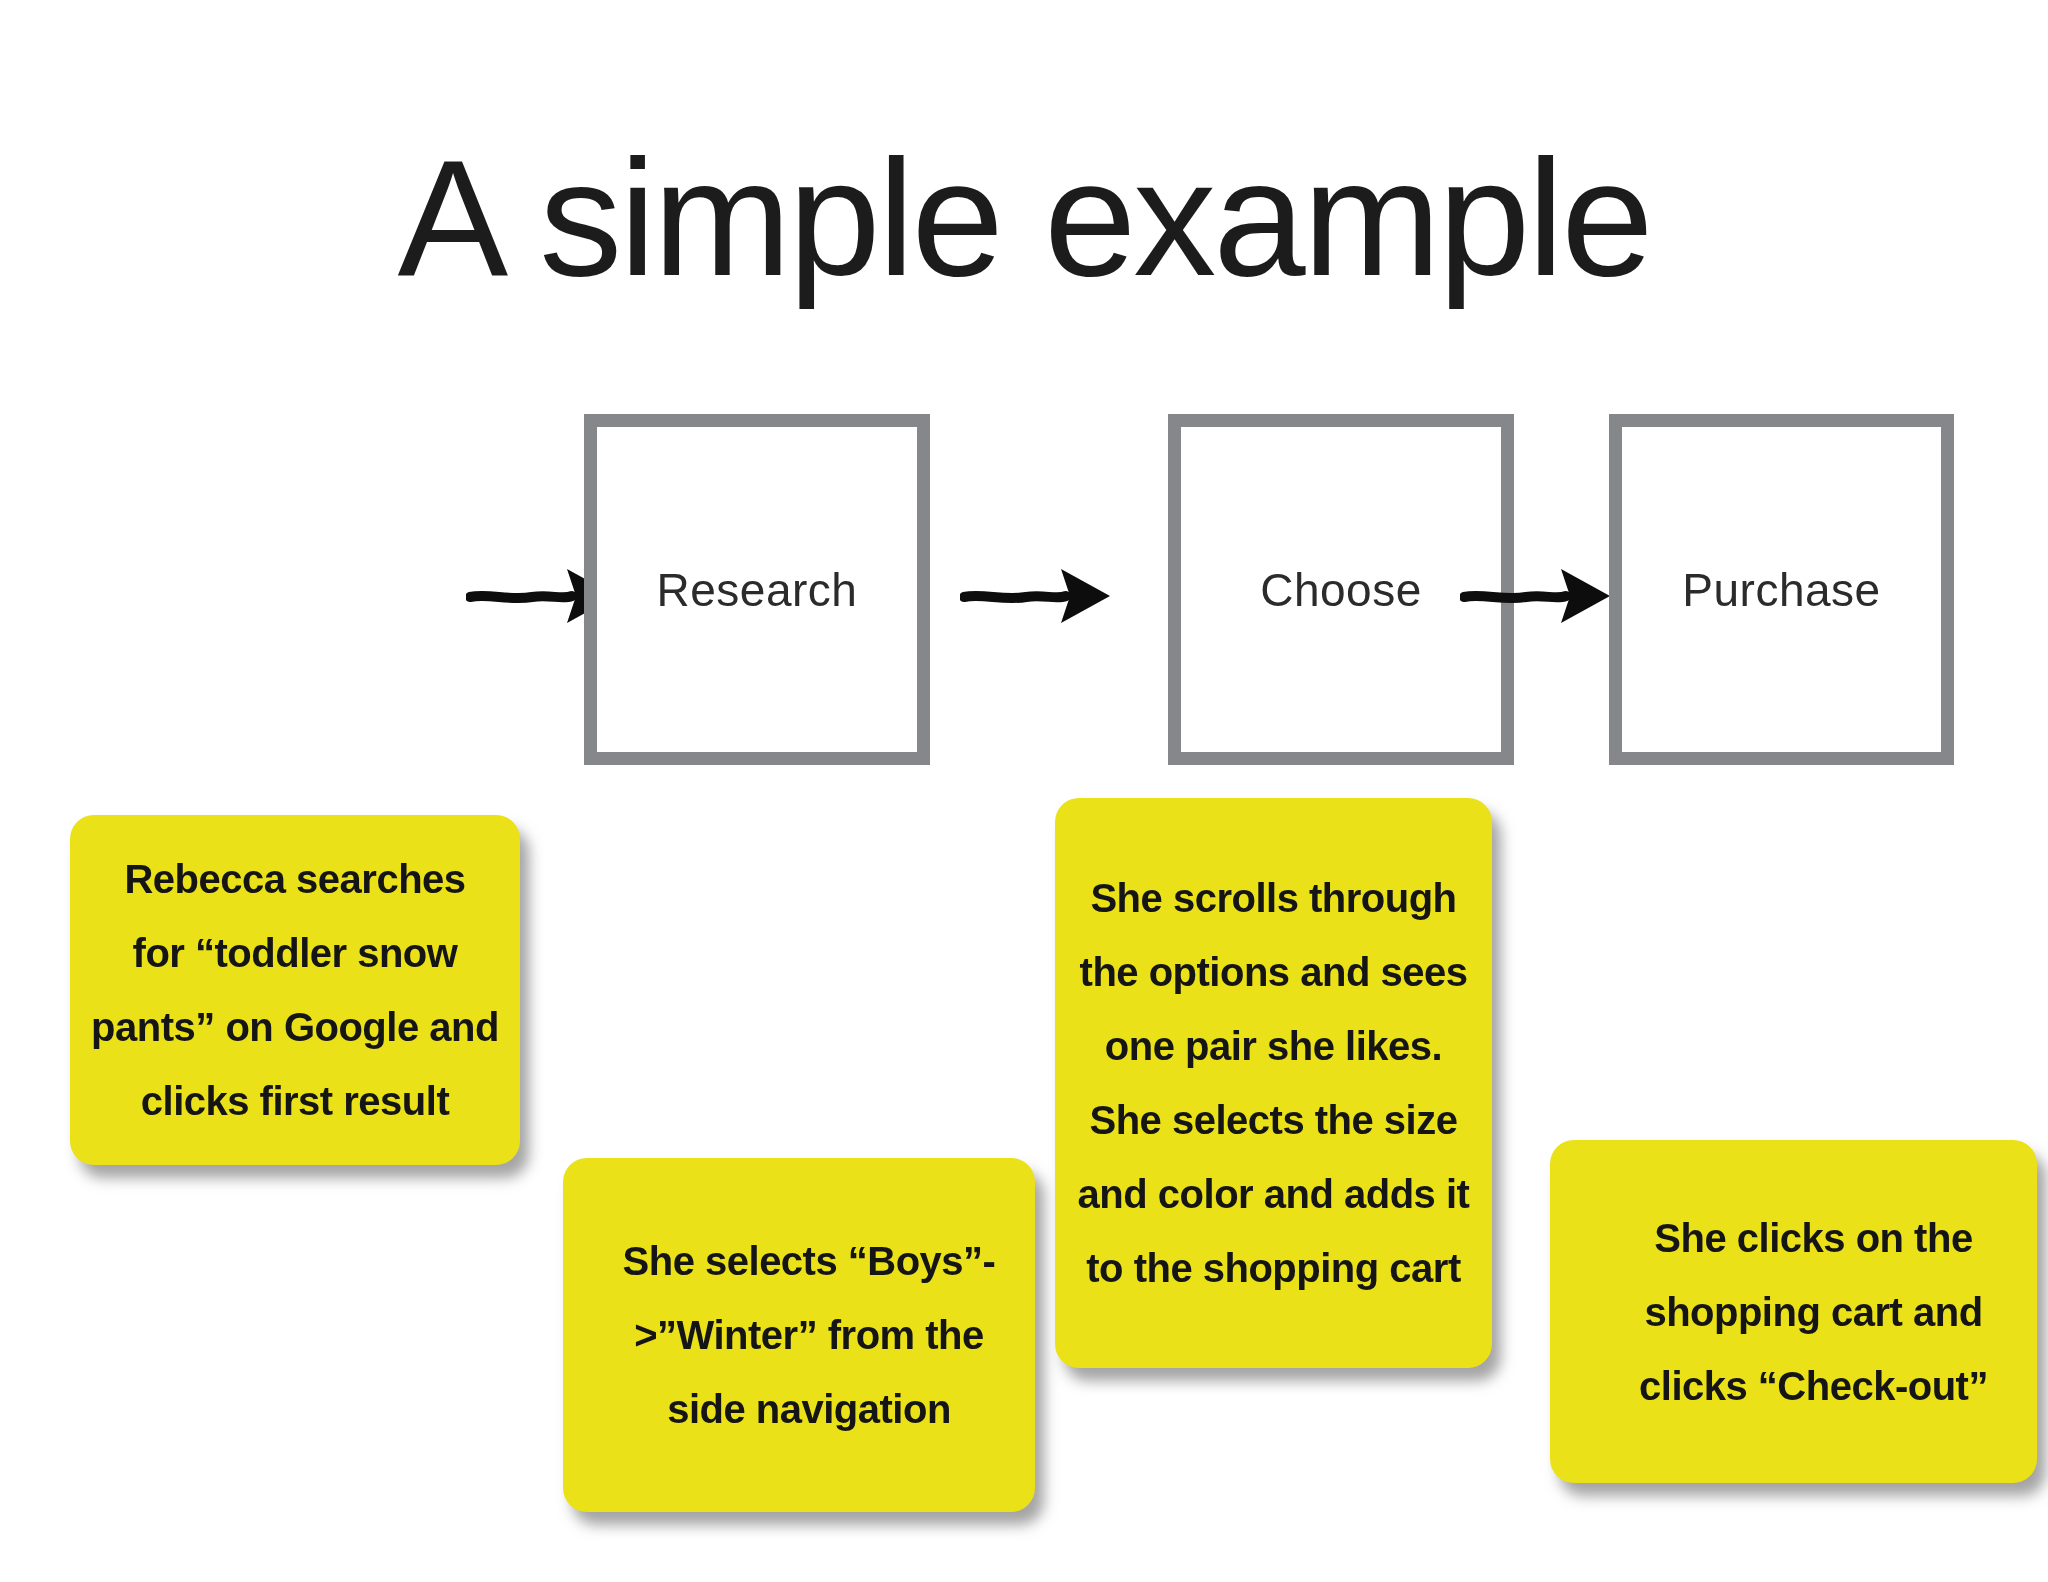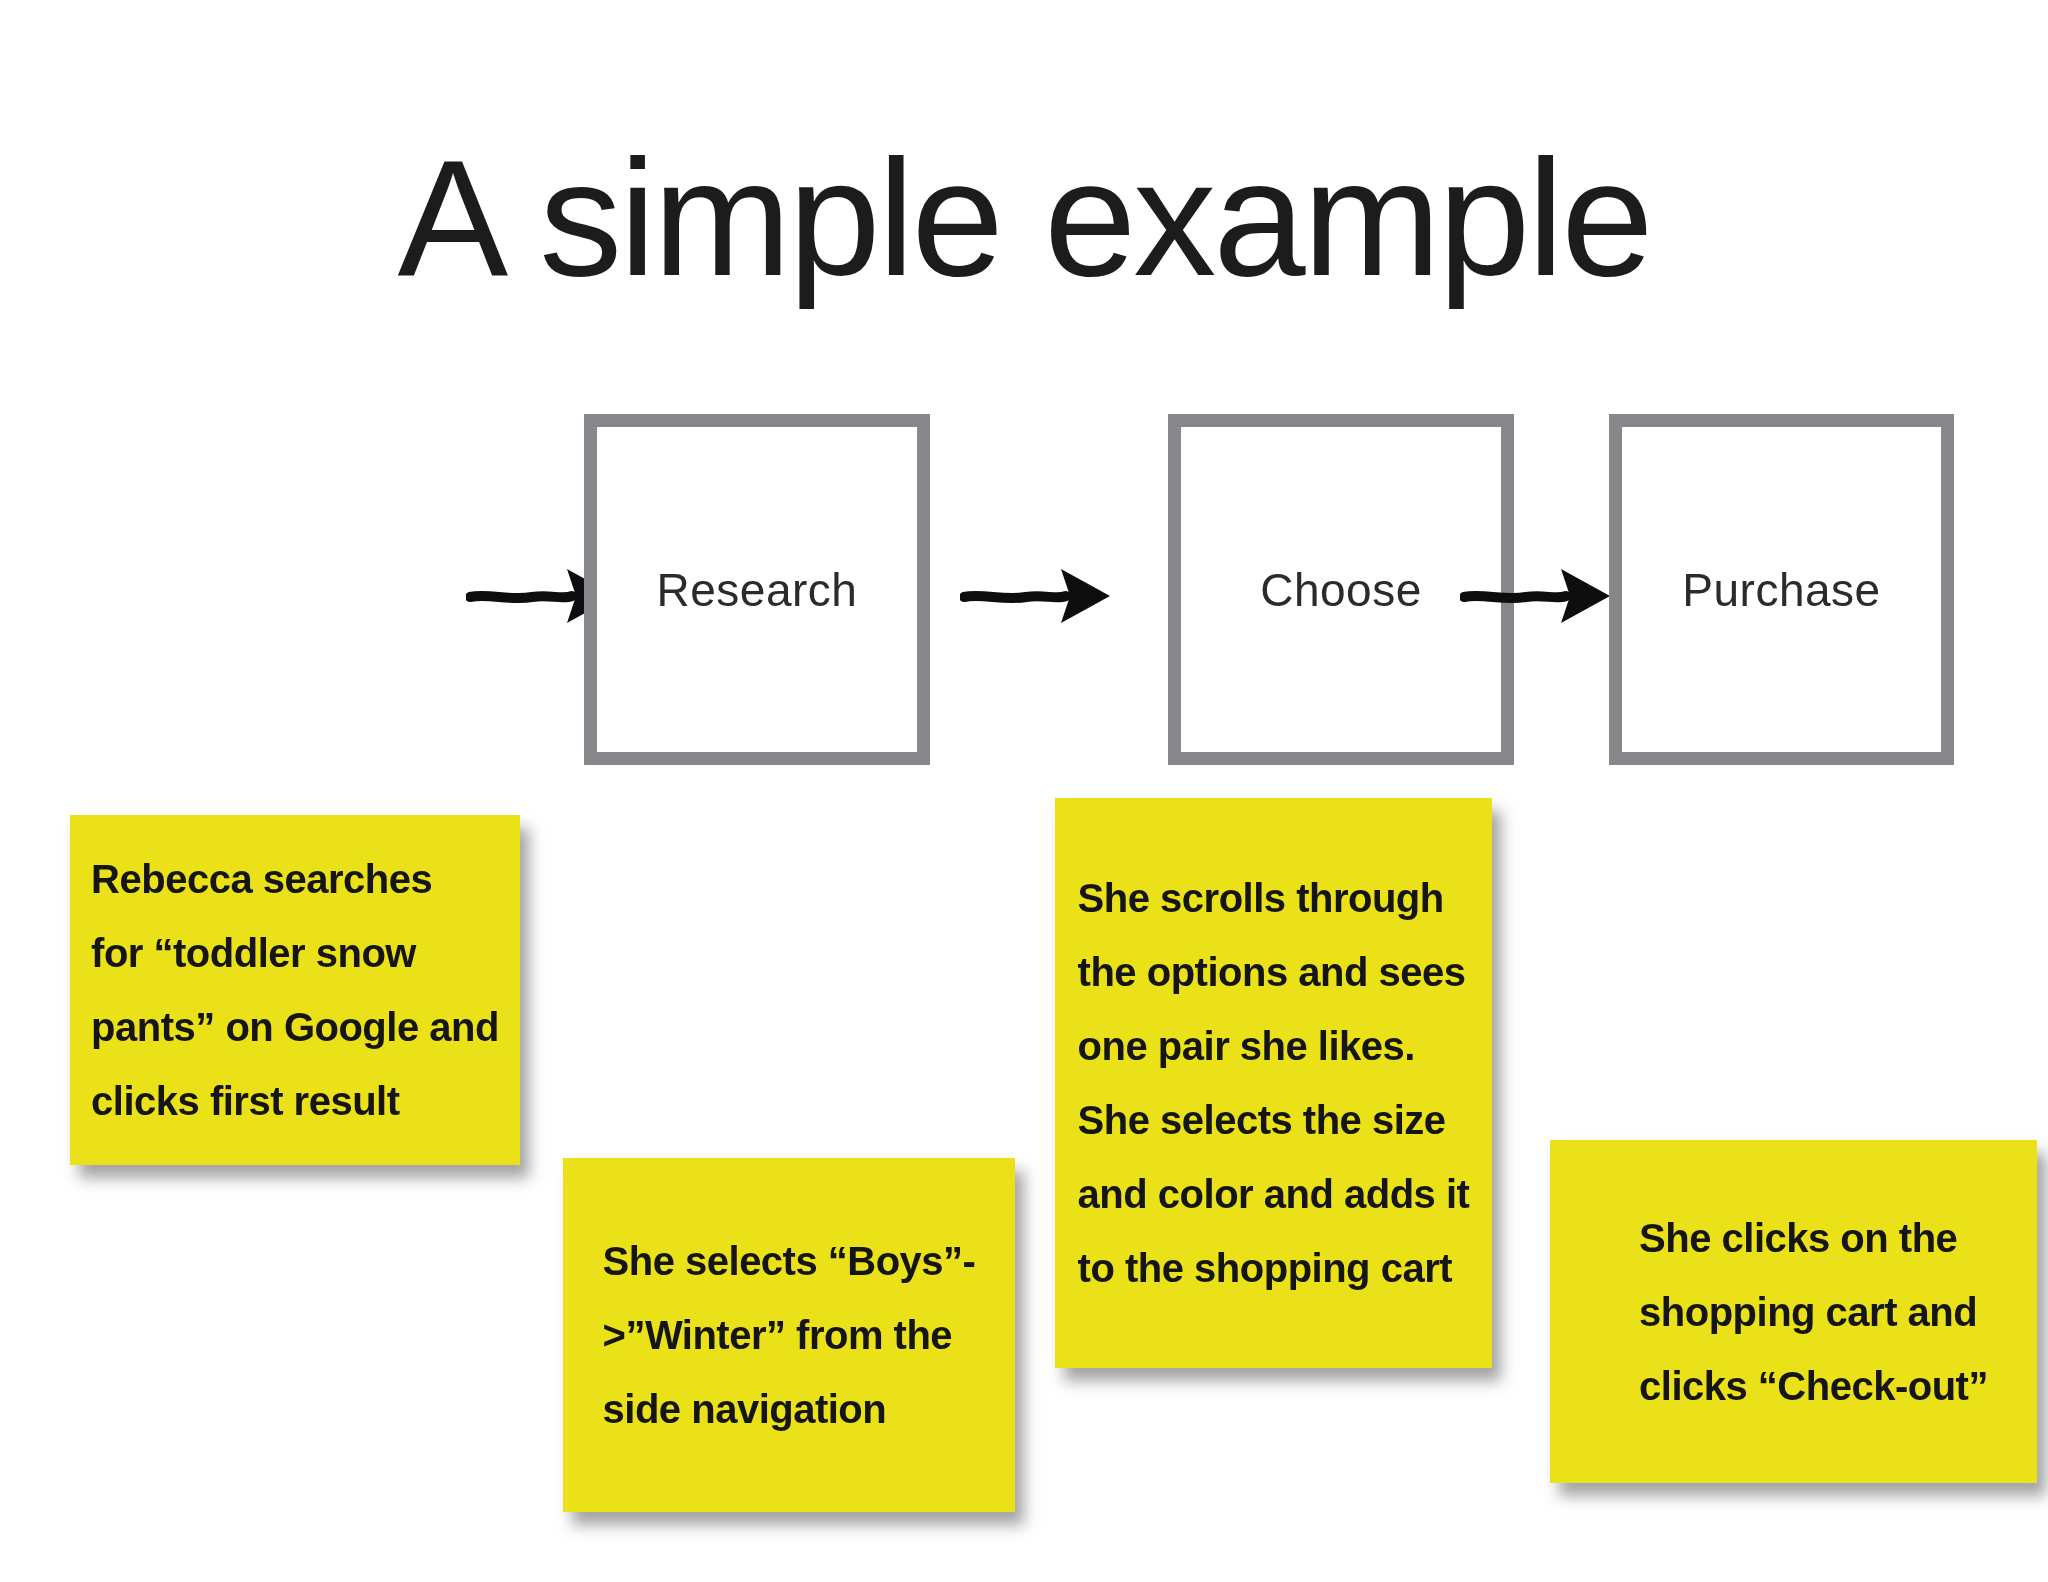--- a/index.html
+++ b/index.html
@@ -55,23 +55,25 @@
   .arrow.a1 { left: 466px; }
   .arrow.a2 { left: 960px; }
   .arrow.a3 { left: 1460px; }
   .note {
     position: absolute;
     background: var(--note-yellow, #eae118);
     box-shadow: 9px 13px 14px rgba(90,90,90,0.55);
     display: flex;
     align-items: center;
     justify-content: center;
+    text-align: center;
+    border-radius: 24px;
   }
   .note.n1 { left: 70px;   top: 815px;  width: 450px; height: 350px; }
-  .note.n2 { left: 563px;  top: 1158px; width: 452px; height: 354px; }
+  .note.n2 { left: 563px;  top: 1158px; width: 452px; height: 354px; padding-left: 20px; }
   .note.n3 { left: 1055px; top: 798px;  width: 437px; height: 570px; }
   .note.n4 { left: 1550px; top: 1140px; width: 447px; height: 343px; padding-left: 40px; }
   .note-text {
     white-space: pre-line;
     font-weight: 700;
     font-size: 40px;
     line-height: 74px;
     color: #151515;
     letter-spacing: -0.5px;
     padding: 0 8px;

